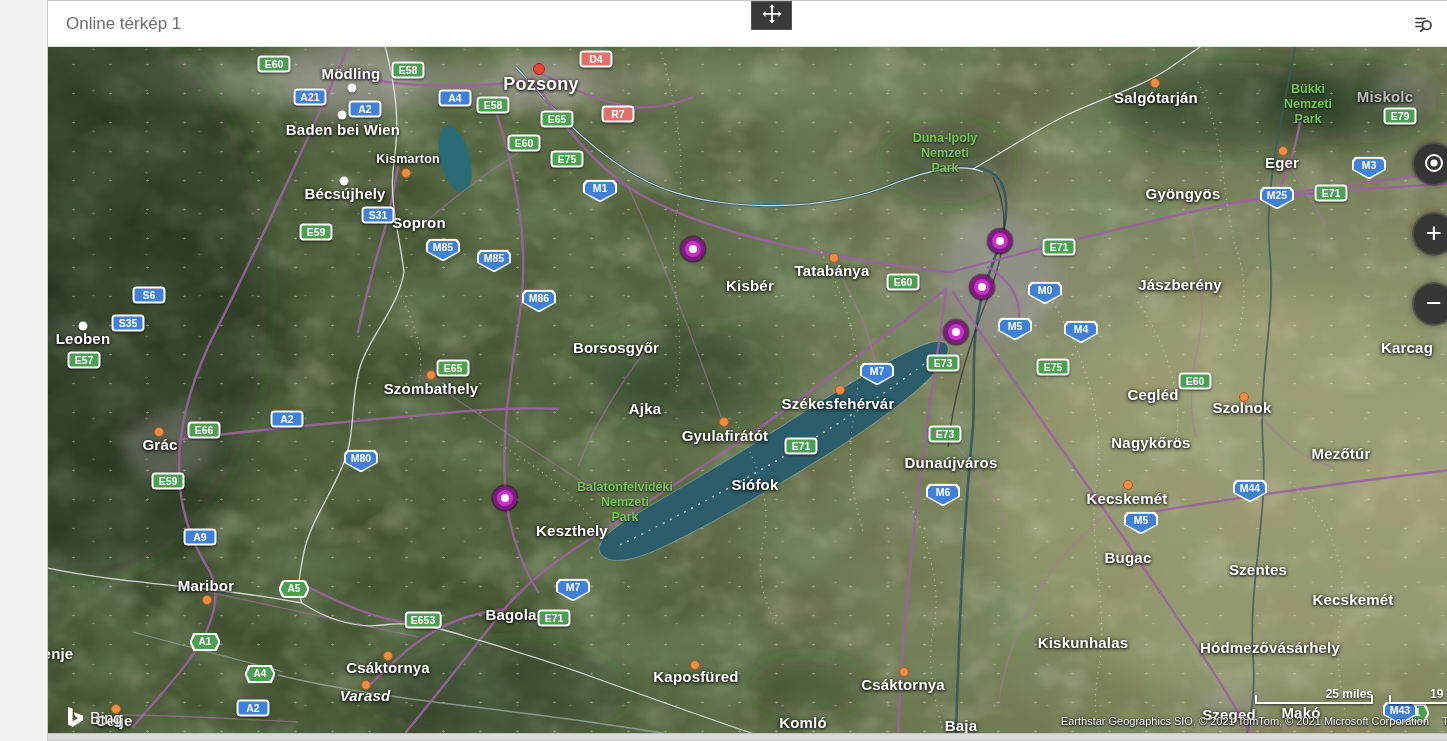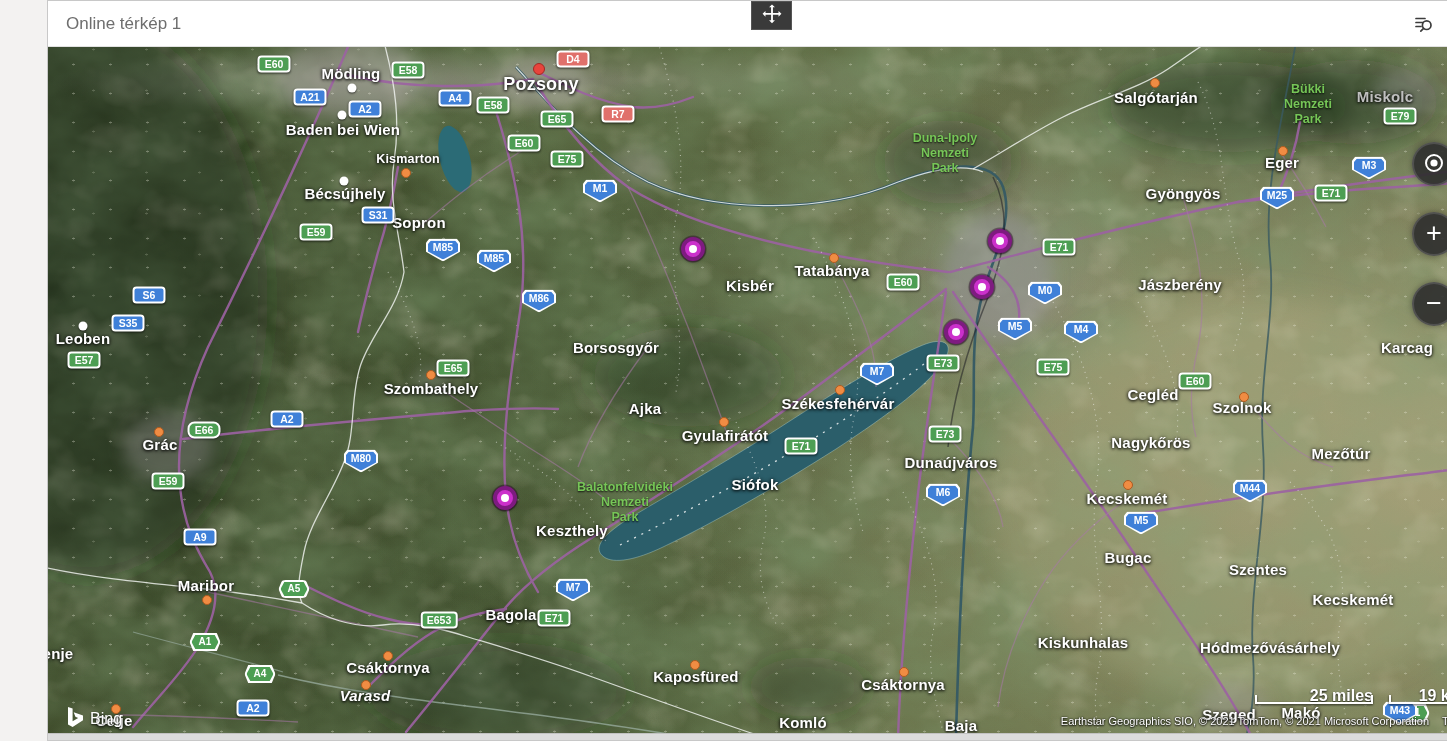--- a/index.html
+++ b/index.html
@@ -52,21 +52,21 @@
   .marker::after{content:"";position:absolute;left:50%;top:50%;width:8px;height:8px;margin:-4px 0 0 -4px;border-radius:50%;background:#fff;}
   
   .aerialbtn{position:absolute;left:1303px;top:2px;width:109px;height:60px;background:rgba(32,32,32,.72);display:flex;align-items:center;justify-content:center;gap:7px;color:#fff;font-size:17px;border:none;cursor:pointer;z-index:23;}
   .roundbtn{position:absolute;width:44px;height:44px;border-radius:50%;background:rgba(46,46,46,.9);border:2px solid rgba(96,96,96,.65);box-sizing:border-box;color:#fff;display:flex;align-items:center;justify-content:center;cursor:pointer;z-index:24;box-shadow:0 0 6px rgba(0,0,0,.35);}
   .roundbtn.zoomtxt{font-size:27px;font-weight:400;line-height:1;padding-bottom:3px;}
   
   .scalebar{position:absolute;height:3px;border-bottom:2px solid #fff;filter:drop-shadow(0 1px 1px rgba(0,0,0,.7));z-index:25;}
   .scalebar::before,.scalebar::after{content:"";position:absolute;bottom:0;width:2px;height:7px;background:#fff;}
   .scalebar::before{left:0;}
   .scalebar::after{right:0;}
-  .scaletxt{position:absolute;color:#fff;font-size:16px;font-weight:700;text-align:right;text-shadow:0 1px 2px rgba(0,0,0,.9);z-index:25;}
+  .scaletxt{position:absolute;color:#fff;font-size:12px;font-weight:700;text-align:right;text-shadow:0 1px 2px rgba(0,0,0,.9);z-index:25;}
   .attrib{position:absolute;right:23px;top:668px;display:flex;gap:13px;color:#fff;font-size:11px;text-shadow:0 0 2px #000,0 1px 2px #000;z-index:25;white-space:nowrap;}
   .attrib a{color:#fff;text-decoration:none;cursor:pointer;}
   .bingo{position:absolute;left:18px;top:659px;display:flex;align-items:center;gap:6px;z-index:25;color:#fff;font-size:16px;text-shadow:0 1px 2px rgba(0,0,0,.8);}
   
   .bottomstrip{position:absolute;left:0;bottom:0;width:100%;height:7px;background:#dcdcdc;border-top:1px solid #c2c2c2;box-sizing:border-box;z-index:30;}
 </style>
 </head>
 <body>
 
 <div class="app">
@@ -299,24 +299,24 @@
 Nemzeti
 Park</div>
         <div class="sh green" style="left: 226px; top: 17px; position: absolute;">E60</div>
         <div class="sh green" style="left: 360px; top: 23px; position: absolute;">E58</div>
         <div class="sh green" style="left: 445px; top: 58px; position: absolute;">E58</div>
         <div class="sh green" style="left: 509px; top: 72px; position: absolute;">E65</div>
         <div class="sh green" style="left: 476px; top: 96px; position: absolute;">E60</div>
         <div class="sh green" style="left: 519px; top: 112px; position: absolute;">E75</div>
         <div class="sh green" style="left: 268px; top: 185px; position: absolute;">E59</div>
         <div class="sh green" style="left: 36px; top: 313px; position: absolute;">E57</div>
-        <div class="sh green" style="left: 156px; top: 383px; position: absolute; border-radius: 7px;">E66</div>
+        <div class="sh green" style="left: 156px; top: 383px; position: absolute;">E66</div>
         <div class="sh green" style="left: 120px; top: 434px; position: absolute;">E59</div>
         <div class="sh green" style="left: 405px; top: 321px; position: absolute;">E65</div>
-        <div class="sh green" style="left: 391px; top: 573px; position: absolute;">E653</div>
+        <div class="sh green" style="left: 375px; top: 573px; position: absolute;">E653</div>
         <div class="sh green" style="left: 506px; top: 571px; position: absolute;">E71</div>
         <div class="sh green" style="left: 855px; top: 235px; position: absolute;">E60</div>
         <div class="sh green" style="left: 753px; top: 399px; position: absolute;">E71</div>
         <div class="sh green" style="left: 895px; top: 316px; position: absolute;">E73</div>
         <div class="sh green" style="left: 897px; top: 387px; position: absolute;">E73</div>
         <div class="sh green" style="left: 1011px; top: 200px; position: absolute;">E71</div>
         <div class="sh green" style="left: 1005px; top: 320px; position: absolute;">E75</div>
         <div class="sh green" style="left: 1147px; top: 334px; position: absolute;">E60</div>
         <div class="sh green" style="left: 1352px; top: 69px; position: absolute;">E79</div>
         <div class="sh green" style="left: 1283px; top: 146px; position: absolute;">E71</div>
@@ -334,21 +334,21 @@
         </div>
         <div class="sh blue" style="left: 262px; top: 50px; position: absolute;">A21</div>
         <div class="sh blue" style="left: 317px; top: 62px; position: absolute;">A2</div>
         <div class="sh blue" style="left: 407px; top: 51px; position: absolute;">A4</div>
         <div class="sh blue" style="left: 330px; top: 168px; position: absolute;">S31</div>
         <div class="sh blue" style="left: 101px; top: 248px; position: absolute;">S6</div>
         <div class="sh blue" style="left: 80px; top: 276px; position: absolute;">S35</div>
         <div class="sh blue" style="left: 239px; top: 372px; position: absolute;">A2</div>
         <div class="sh blue" style="left: 152px; top: 490px; position: absolute;">A9</div>
         <div class="sh blue" style="left: 205px; top: 661px; position: absolute;">A2</div>
-        <div class="sh red" style="left: 525px; top: 12px; position: absolute;">D4</div>
+        <div class="sh red" style="left: 548px; top: 12px; position: absolute;">D4</div>
         <div class="sh red" style="left: 570px; top: 67px; position: absolute;">R7</div>
         <div class="pent-o" style="left: 552px; top: 144px; position: absolute;">
           <div class="pent-i">M1</div>
         </div>
         <div class="pent-o" style="left: 395px; top: 203px; position: absolute;">
           <div class="pent-i">M85</div>
         </div>
         <div class="pent-o" style="left: 446px; top: 214px; position: absolute;">
           <div class="pent-i">M85</div>
         </div>

